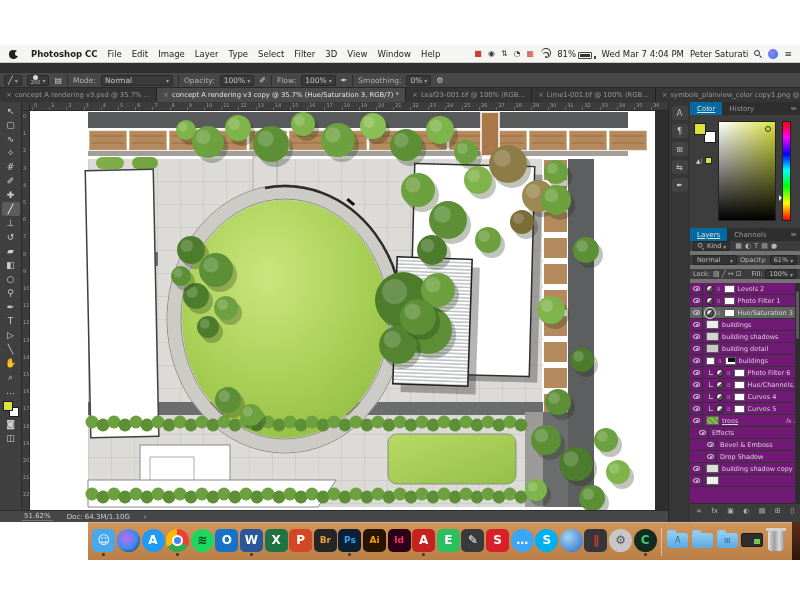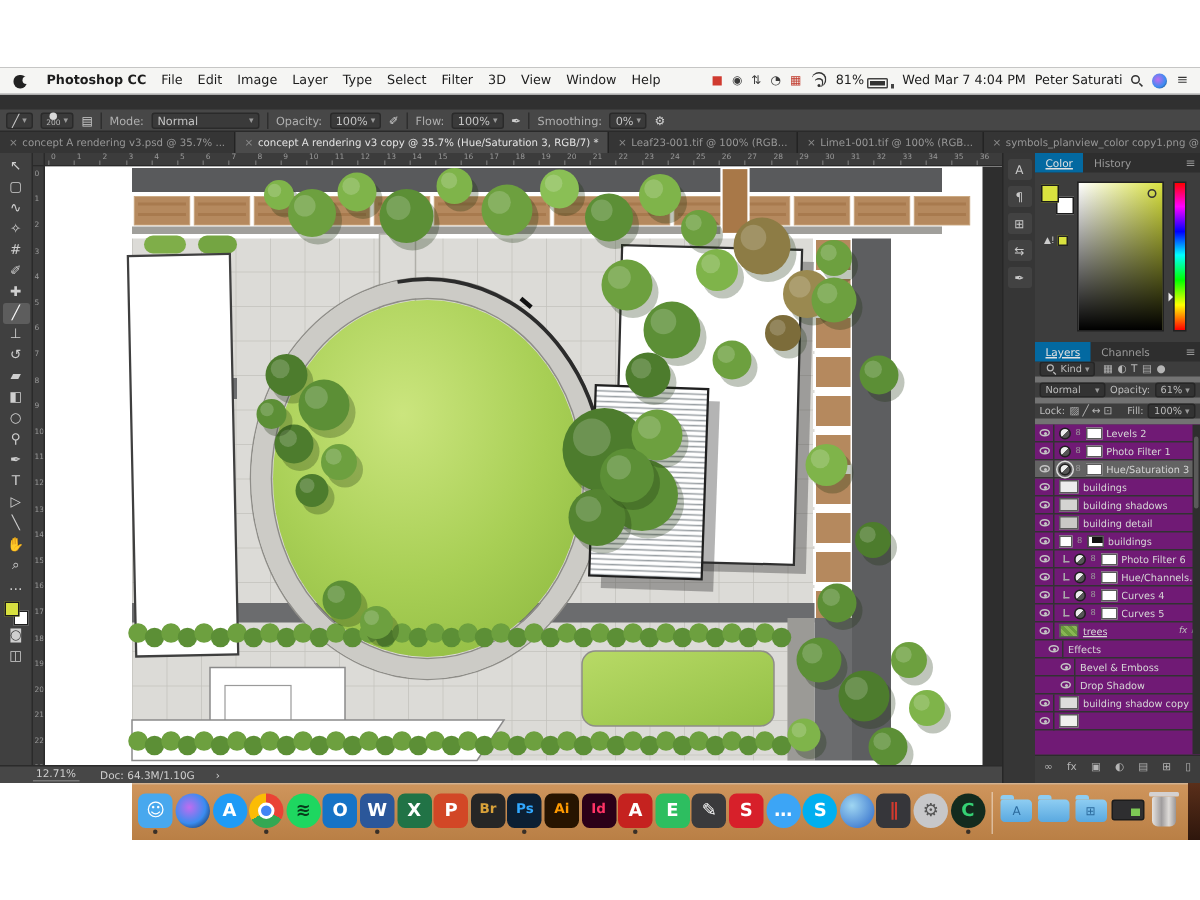--- a/index.html
+++ b/index.html
@@ -966,21 +966,21 @@
           <span>fx</span>
           <span>▣</span>
           <span>◐</span>
           <span>▤</span>
           <span>⊞</span>
           <span>▯</span>
         </div>
     </div>
 
     <div class="statusbar">
-      <span class="zoombox">12.71%</span>
+      <span class="zoombox">51.62%</span>
       <span>Doc: 64.3M/1.10G</span>
       <span>›</span>
     </div>
 
     <div class="desktop">
       <div class="wallp"></div>
       <div class="dock" id="dock">
           <div class="dicon running">
             <div class="ic" style="background: rgb(72, 168, 238); color: rgb(255, 255, 255); font-size: 12px;">☺</div>
             <div class="dot"></div>

